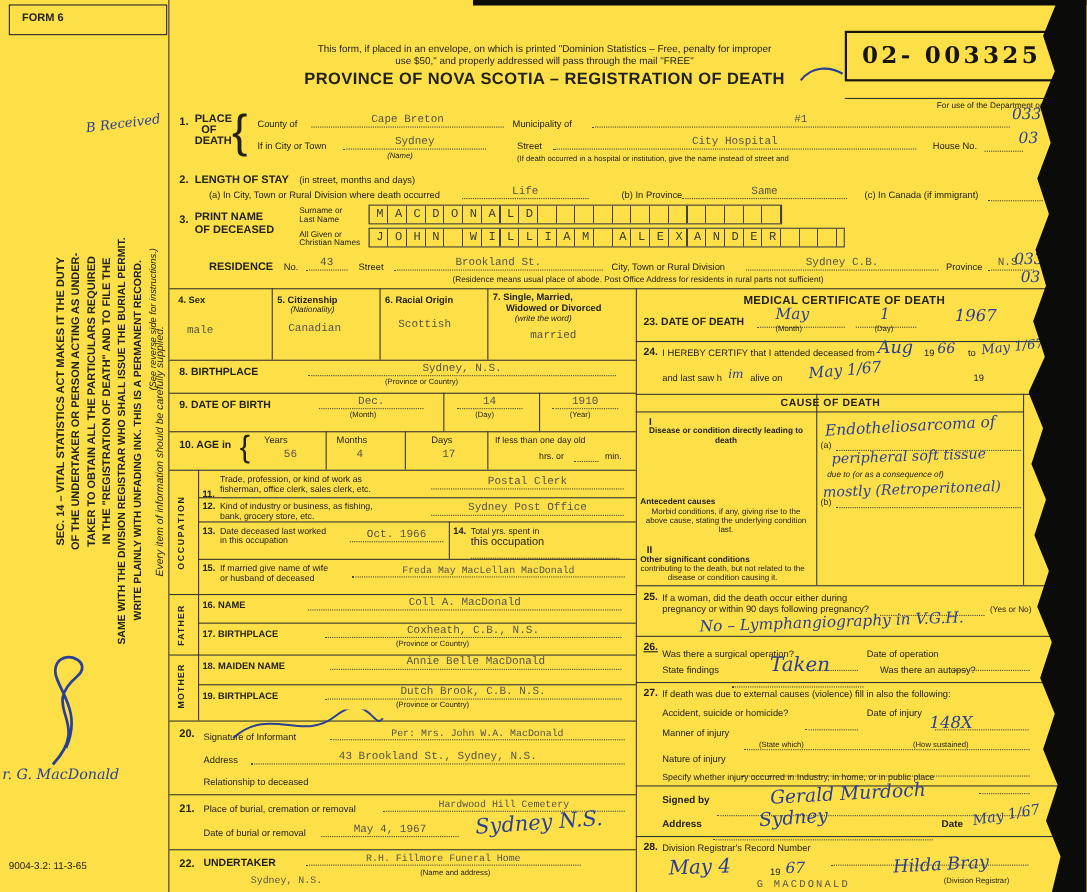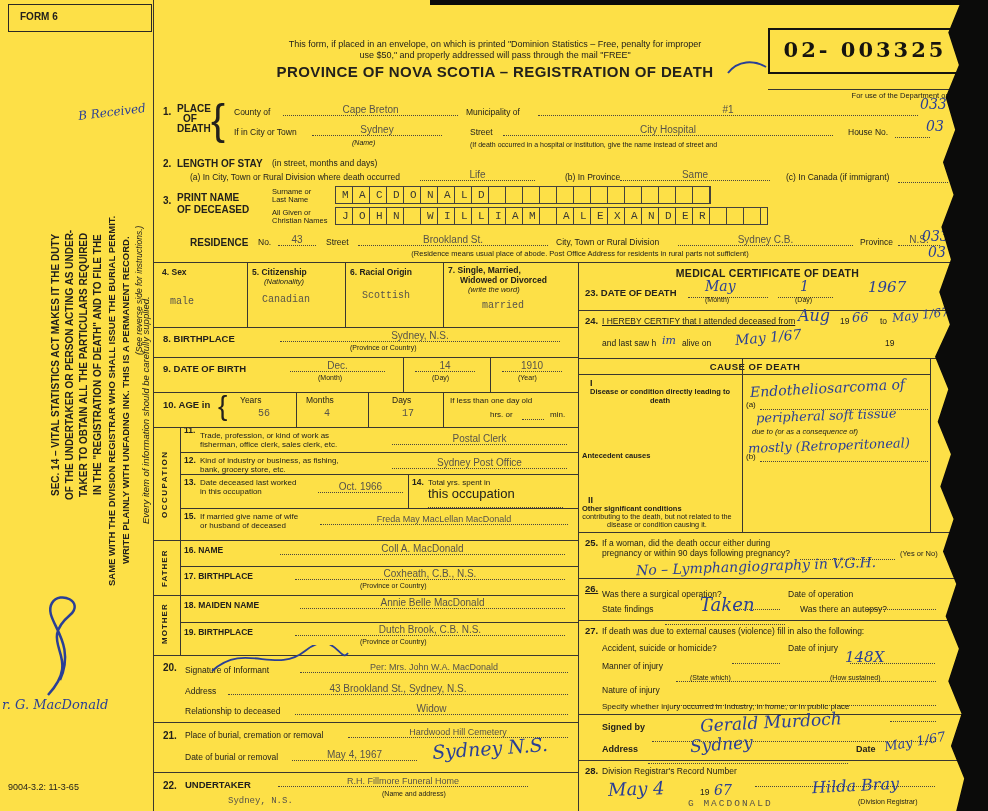--- a/index.html
+++ b/index.html
@@ -5,21 +5,21 @@
   html,body{margin:0;padding:0;background:#6b6758;}
   #scan{position:relative;width:988px;height:811px;background:#fde047;overflow:hidden;
         font-family:"Liberation Sans","DejaVu Sans",sans-serif;}
   .p{position:absolute;font-family:"Liberation Sans","DejaVu Sans",sans-serif;font-size:8.5px;
      color:#23211c;white-space:nowrap;line-height:1.15;}
   .b{font-weight:700;}
   .i{font-style:italic;}
   .ctr{text-align:center;white-space:normal;}
   .tw{position:absolute;font-family:"Liberation Mono","DejaVu Sans Mono",monospace;font-size:10px;
       color:#57534a;white-space:nowrap;}
-  .twv{position:absolute;font-family:Liberation Sans, sans-serif;font-size:10px;
+  .twv{position:absolute;font-family:Liberation Mono, monospace;font-size:10px;
       color:#57534a;white-space:nowrap;text-align:center;border-bottom:1px dotted #4a473f;}
   .hw{position:absolute;font-family:"DejaVu Serif","Liberation Serif",serif;font-style:italic;
       color:#2a3f96;white-space:nowrap;z-index:3;}
   .blank{position:absolute;border-bottom:1px dotted #4a473f;height:11px;}
   .rule{position:absolute;background:#3a372f;z-index:1;}
   .vtext{position:absolute;writing-mode:vertical-rl;transform:rotate(180deg);text-align:center;
       font-family:"Liberation Sans","DejaVu Sans",sans-serif;color:#23211c;white-space:nowrap;}
   .comb{position:absolute;border:1px solid #44423c;height:16px;
       background:repeating-linear-gradient(to right,transparent 0,transparent 16px,#44423c 16px,#44423c 17px);
       font-family:"Liberation Mono","DejaVu Sans Mono",monospace;font-size:11px;color:#3c3a33;
@@ -184,35 +184,35 @@
   <div class="tw" style="left:402px;top:408px;">17</div>
   <div class="p" style="left:450px;top:396px;font-size:8px;">If less than one day old</div>
   <div class="p" style="left:490px;top:410px;font-size:8px;">hrs. or</div>
   <div class="blank" style="left:522px;top:408px;width:22px;"></div>
   <div class="p" style="left:550px;top:410px;font-size:8px;">min.</div>
 
   <div class="vtext b" style="left:160px;top:432px;height:104px;font-size:8px;letter-spacing:1.5px;">OCCUPATION</div>
   <div class="vtext b" style="left:160px;top:544px;height:48px;font-size:8px;letter-spacing:1px;">FATHER</div>
   <div class="vtext b" style="left:160px;top:598px;height:52px;font-size:8px;letter-spacing:1px;">MOTHER</div>
 
-  <div class="p b" style="left:184px;top:426px;">11.</div>
+  <div class="p b" style="left:184px;top:445px;">11.</div>
   <div class="p" style="left:200px;top:431px;font-size:8px;">Trade, profession, or kind of work as</div>
   <div class="p" style="left:200px;top:440px;font-size:8px;">fisherman, office clerk, sales clerk, etc.</div>
   <div class="twv" style="left:392px;top:433px;width:175px;">Postal Clerk</div>
   <div class="p b" style="left:184px;top:456px;">12.</div>
   <div class="p" style="left:200px;top:456px;font-size:8px;">Kind of industry or business, as fishing,</div>
   <div class="p" style="left:200px;top:465px;font-size:8px;">bank, grocery store, etc.</div>
   <div class="twv" style="left:392px;top:457px;width:175px;">Sydney Post Office</div>
   <div class="p b" style="left:184px;top:478px;">13.</div>
   <div class="p" style="left:200px;top:478px;font-size:8px;">Date deceased last worked</div>
   <div class="p" style="left:200px;top:487px;font-size:8px;">in this occupation</div>
   <div class="twv" style="left:318px;top:481px;width:85px;">Oct. 1966</div>
   <div class="p b" style="left:412px;top:478px;">14.</div>
   <div class="p" style="left:428px;top:478px;font-size:8px;">Total yrs. spent in</div>
-  <div class="p" style="left:428px;top:487px;font-size:13px;">this occupation</div>
+  <div class="p" style="left:428px;top:487px;font-size:10px;">this occupation</div>
   <div class="blank" style="left:428px;top:496px;width:135px;"></div>
   <div class="p b" style="left:184px;top:512px;">15.</div>
   <div class="p" style="left:200px;top:512px;font-size:8px;">If married give name of wife</div>
   <div class="p" style="left:200px;top:521px;font-size:8px;">or husband of deceased</div>
   <div class="twv" style="left:320px;top:514px;width:248px;font-size:9px;">Freda May MacLellan MacDonald</div>
 
   <div class="p b" style="left:184px;top:546px;"><span>16.</span> <span>NAME</span></div>
   <div class="twv" style="left:280px;top:543px;width:285px;">Coll A. MacDonald</div>
   <div class="p b" style="left:184px;top:572px;"><span>17.</span> <span>BIRTHPLACE</span></div>
   <div class="twv" style="left:295px;top:568px;width:270px;">Coxheath, C.B., N.S.</div>
@@ -225,21 +225,20 @@
 
   <div class="p b" style="left:163px;top:662px;font-size:10px;">20.</div>
   <div class="p" style="left:185px;top:666px;">Signature of Informant</div>
   <svg style="left:210px;top:645px;" width="140" height="30" viewBox="0 0 140 30">
     <path d="M2,26 C35,-4 65,30 95,6 S130,20 138,8" fill="none" stroke="#2a3f96" stroke-width="1.8"></path>
   </svg>
   <div class="twv" style="left:300px;top:662px;width:268px;font-size:9px;">Per: Mrs. John W.A. MacDonald</div>
   <div class="p" style="left:185px;top:687px;">Address</div>
   <div class="twv" style="left:228px;top:683px;width:340px;">43 Brookland St., Sydney, N.S.</div>
   <div class="p" style="left:185px;top:707px;">Relationship to deceased</div>
-  <div class="twv" style="left:295px;top:703px;width:273px;">Widow</div>
 
   <div class="p b" style="left:163px;top:730px;font-size:10px;">21.</div>
   <div class="p" style="left:185px;top:731px;">Place of burial, cremation or removal</div>
   <div class="twv" style="left:348px;top:727px;width:220px;font-size:9px;">Hardwood Hill Cemetery</div>
   <div class="p" style="left:185px;top:753px;">Date of burial or removal</div>
   <div class="twv" style="left:292px;top:749px;width:125px;">May 4, 1967</div>
   <div class="hw" style="left:432px;top:737px;font-size:19px;transform:rotate(-4deg);">Sydney N.S.</div>
 
   <div class="p b" style="left:163px;top:780px;font-size:10px;">22.</div>
   <div class="p b" style="left:185px;top:780px;font-size:9.5px;">UNDERTAKER</div>
@@ -253,41 +252,42 @@
   <div class="blank" style="left:688px;top:286px;width:80px;"></div>
   <div class="hw" style="left:705px;top:278px;font-size:14px;">May</div>
   <div class="p" style="left:705px;top:296px;font-size:7px;">(Month)</div>
   <div class="blank" style="left:778px;top:286px;width:55px;"></div>
   <div class="hw" style="left:800px;top:278px;font-size:14px;">1</div>
   <div class="p" style="left:795px;top:296px;font-size:7px;">(Day)</div>
   <div class="hw" style="left:868px;top:278px;font-size:15px;">1967</div>
   <div class="rule" style="left:578px;top:310px;width:384px;height:1px;"></div>
 
   <div class="p b" style="left:585px;top:316px;font-size:9.5px;">24.</div>
-  <div class="p" style="left:602px;top:317px;text-decoration:underline;">I HEREBY CERTIFY that I attended deceased from</div>
+  <div class="p" style="left:602px;top:317px;">I HEREBY CERTIFY that I attended deceased from</div>
   <div class="hw" style="left:798px;top:306px;font-size:16px;">Aug</div>
   <div class="p" style="left:840px;top:317px;">19</div>
   <div class="hw" style="left:852px;top:310px;font-size:13px;">66</div>
   <div class="p" style="left:880px;top:317px;">to</div>
   <div class="hw" style="left:892px;top:308px;font-size:12px;transform:rotate(-6deg);">May 1/67</div>
   <div class="p" style="left:602px;top:339px;">and last saw h</div>
   <div class="hw" style="left:662px;top:334px;font-size:11px;">im</div>
   <div class="p" style="left:682px;top:339px;">alive on</div>
   <div class="hw" style="left:735px;top:329px;font-size:14px;transform:rotate(-5deg);">May 1/67</div>
   <div class="p" style="left:885px;top:339px;">19</div>
 
   <div class="rule" style="left:578px;top:358px;width:384px;height:1px;"></div>
   <div class="rule" style="left:578px;top:532px;width:384px;height:1px;"></div>
   <div class="rule" style="left:742px;top:358px;width:1px;height:174px;"></div>
   <div class="rule" style="left:930px;top:358px;width:1px;height:174px;"></div>
   <div class="p b ctr" style="left:600px;top:362px;width:310px;font-size:9.5px;letter-spacing:.5px;">CAUSE OF DEATH</div>
   <div class="rule" style="left:578px;top:374px;width:352px;height:1px;"></div>
   <div class="p b" style="left:590px;top:378px;font-size:9px;">I</div>
   <div class="p b ctr" style="left:582px;top:388px;width:156px;font-size:7.5px;">Disease or condition directly leading to death</div>
   <div class="p b" style="left:582px;top:452px;font-size:7.5px;">Antecedent causes</div>
+  <div class="p ctr" style="left:582px;top:461px;width:156px;font-size:7.3px;">Morbid conditions, if any, giving rise to the above cause, stating the underlying condition last.</div>
   <div class="p b" style="left:588px;top:495px;font-size:9px;">II</div>
   <div class="p b" style="left:582px;top:505px;font-size:7.5px;">Other significant conditions</div>
   <div class="p ctr" style="left:582px;top:513px;width:150px;font-size:7.3px;">contributing to the death, but not related to the disease or condition causing it.</div>
   <div class="p" style="left:746px;top:400px;font-size:8px;">(a)</div>
   <div class="blank" style="left:760px;top:398px;width:168px;"></div>
   <div class="p i" style="left:752px;top:428px;font-size:7.5px;">due to (or as a consequence of)</div>
   <div class="p" style="left:746px;top:452px;font-size:8px;">(b)</div>
   <div class="blank" style="left:760px;top:450px;width:168px;"></div>
   <div class="hw" style="left:750px;top:380px;font-size:14px;transform:rotate(-3deg);">Endotheliosarcoma of</div>
   <div class="hw" style="left:756px;top:408px;font-size:13px;transform:rotate(-2deg);">peripheral soft tissue</div>

